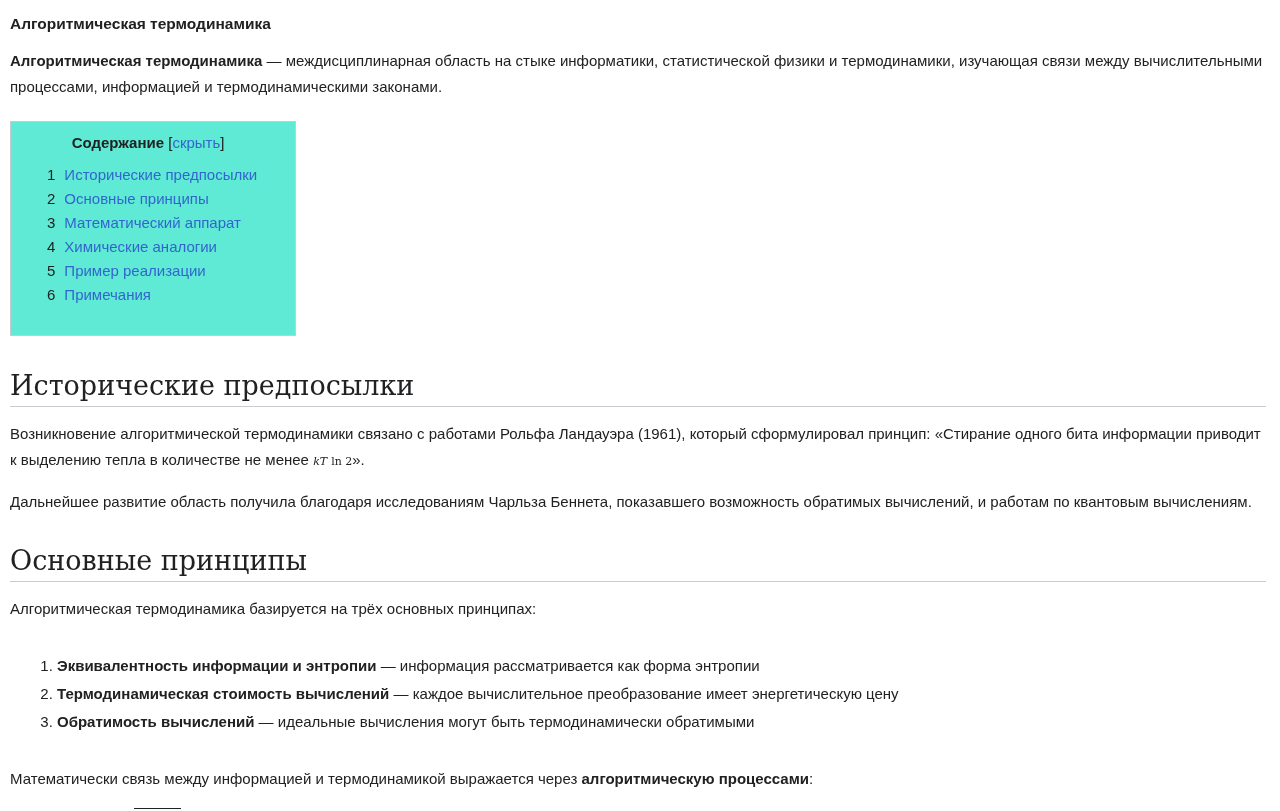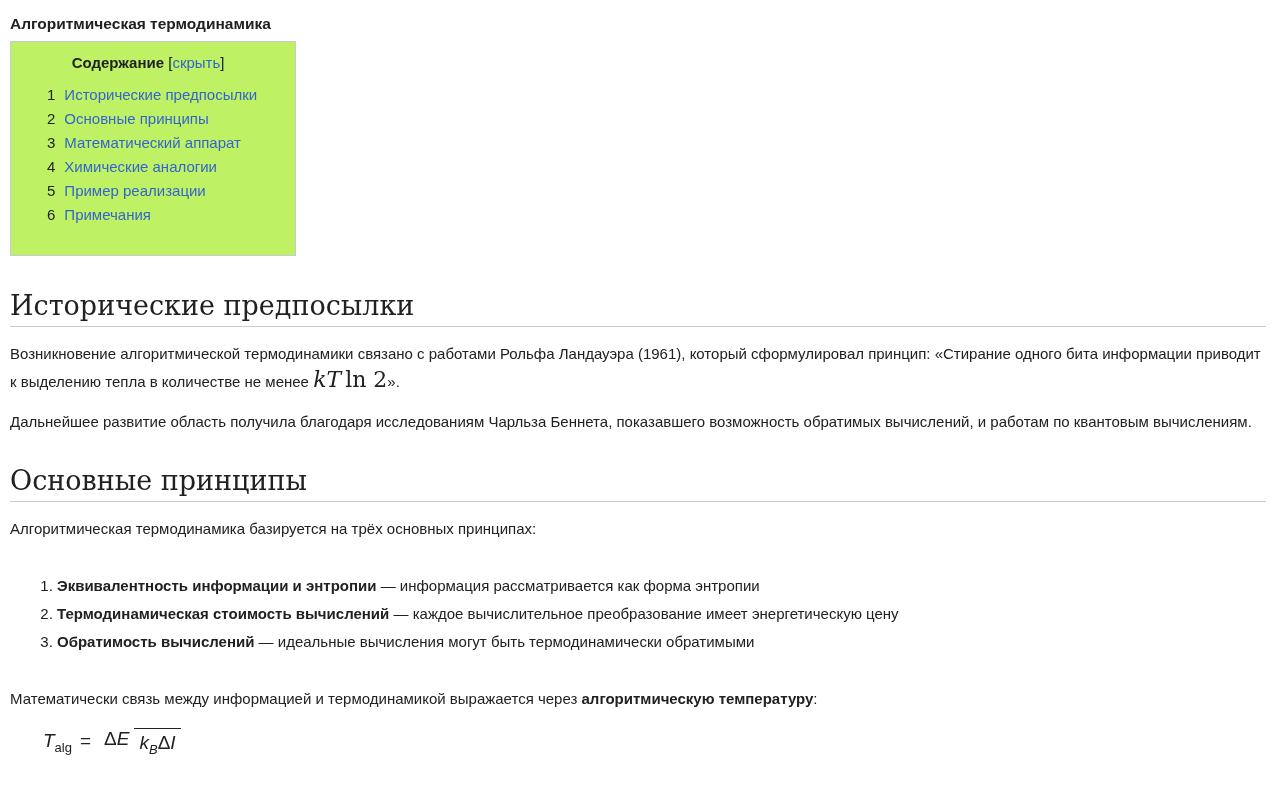--- a/index.html
+++ b/index.html
@@ -25,21 +25,21 @@
   }
   p.body-text {
     line-height: 26px;
     margin: 14px 0;
   }
   b.lead-bold { font-weight: bold; }
 
   
   .toc {
     display: inline-block;
-    background: #bef264;
+    background: #5eead4;
     border: 1px solid #c8ccd1;
     box-sizing: border-box;
     padding: 10px 26px 16px 16px;
     margin: 7px 0 4px 0;
     min-width: 213px;
   }
   .toc-header {
     text-align: center;
     margin: 2px 0 8px 0;
     white-space: nowrap;
@@ -68,21 +68,21 @@
     font-size: 27px;
     line-height: 31px;
     margin: 30px 0 10px 0;
     padding-bottom: 5px;
     border-bottom: 1px solid #c8ccd1;
   }
 
   
   .imath {
     font-family: "DejaVu Serif", serif;
-    font-size: 22px;
+    font-size: 11px;
     font-style: italic;
     white-space: nowrap;
   }
   .roman-math {
     font-style: normal;
     margin-left: 4px;
   }
 
   ol.principles-list {
     margin: 30px 0;
@@ -115,20 +115,21 @@
     padding: 3px 5px 0 5px;
   }
 </style>
 </head>
 <body>
 
 <div class="page">
 
   <div class="article-title">Алгоритмическая термодинамика</div>
 
+  <p class="body-text"><b class="lead-bold">Алгоритмическая термодинамика</b><span> — междисциплинарная область на стыке информатики, статистической физики и термодинамики, изучающая связи между вычислительными процессами, информацией и термодинамическими законами.</span></p>
 
   <div class="toc">
     <div class="toc-header"><span class="toc-title">Содержание</span> <span>[</span><a class="wlink">скрыть</a><span>]</span></div>
     <ul>
       <li><span class="toc-num">1</span><a class="wlink">Исторические предпосылки</a></li>
       <li><span class="toc-num">2</span><a class="wlink">Основные принципы</a></li>
       <li><span class="toc-num">3</span><a class="wlink">Математический аппарат</a></li>
       <li><span class="toc-num">4</span><a class="wlink">Химические аналогии</a></li>
       <li><span class="toc-num">5</span><a class="wlink">Пример реализации</a></li>
       <li><span class="toc-num">6</span><a class="wlink">Примечания</a></li>
@@ -144,21 +145,21 @@
   <h2 class="section-heading">Основные принципы</h2>
 
   <p class="body-text">Алгоритмическая термодинамика базируется на трёх основных принципах:</p>
 
   <ol class="principles-list">
     <li><b>Эквивалентность информации и энтропии</b><span> — информация рассматривается как форма энтропии</span></li>
     <li><b>Термодинамическая стоимость вычислений</b><span> — каждое вычислительное преобразование имеет энергетическую цену</span></li>
     <li><b>Обратимость вычислений</b><span> — идеальные вычисления могут быть термодинамически обратимыми</span></li>
   </ol>
 
-  <p class="body-text"><span>Математически связь между информацией и термодинамикой выражается через </span><b>алгоритмическую температуру</b><span>:</span></p>
+  <p class="body-text"><span>Математически связь между информацией и термодинамикой выражается через </span><b>алгоритмическую процессами</b><span>:</span></p>
 
   <div class="formula-block">
     <span><span>T</span><sub class="upright">alg</sub></span>
     <span class="formula-eq">=</span>
     <span class="frac">
       <span class="frac-num"><span class="upright">Δ</span><span>E</span></span>
       <span class="frac-den"><span>k</span><sub>B</sub><span class="upright">Δ</span><span>I</span></span>
     </span>
   </div>
 

